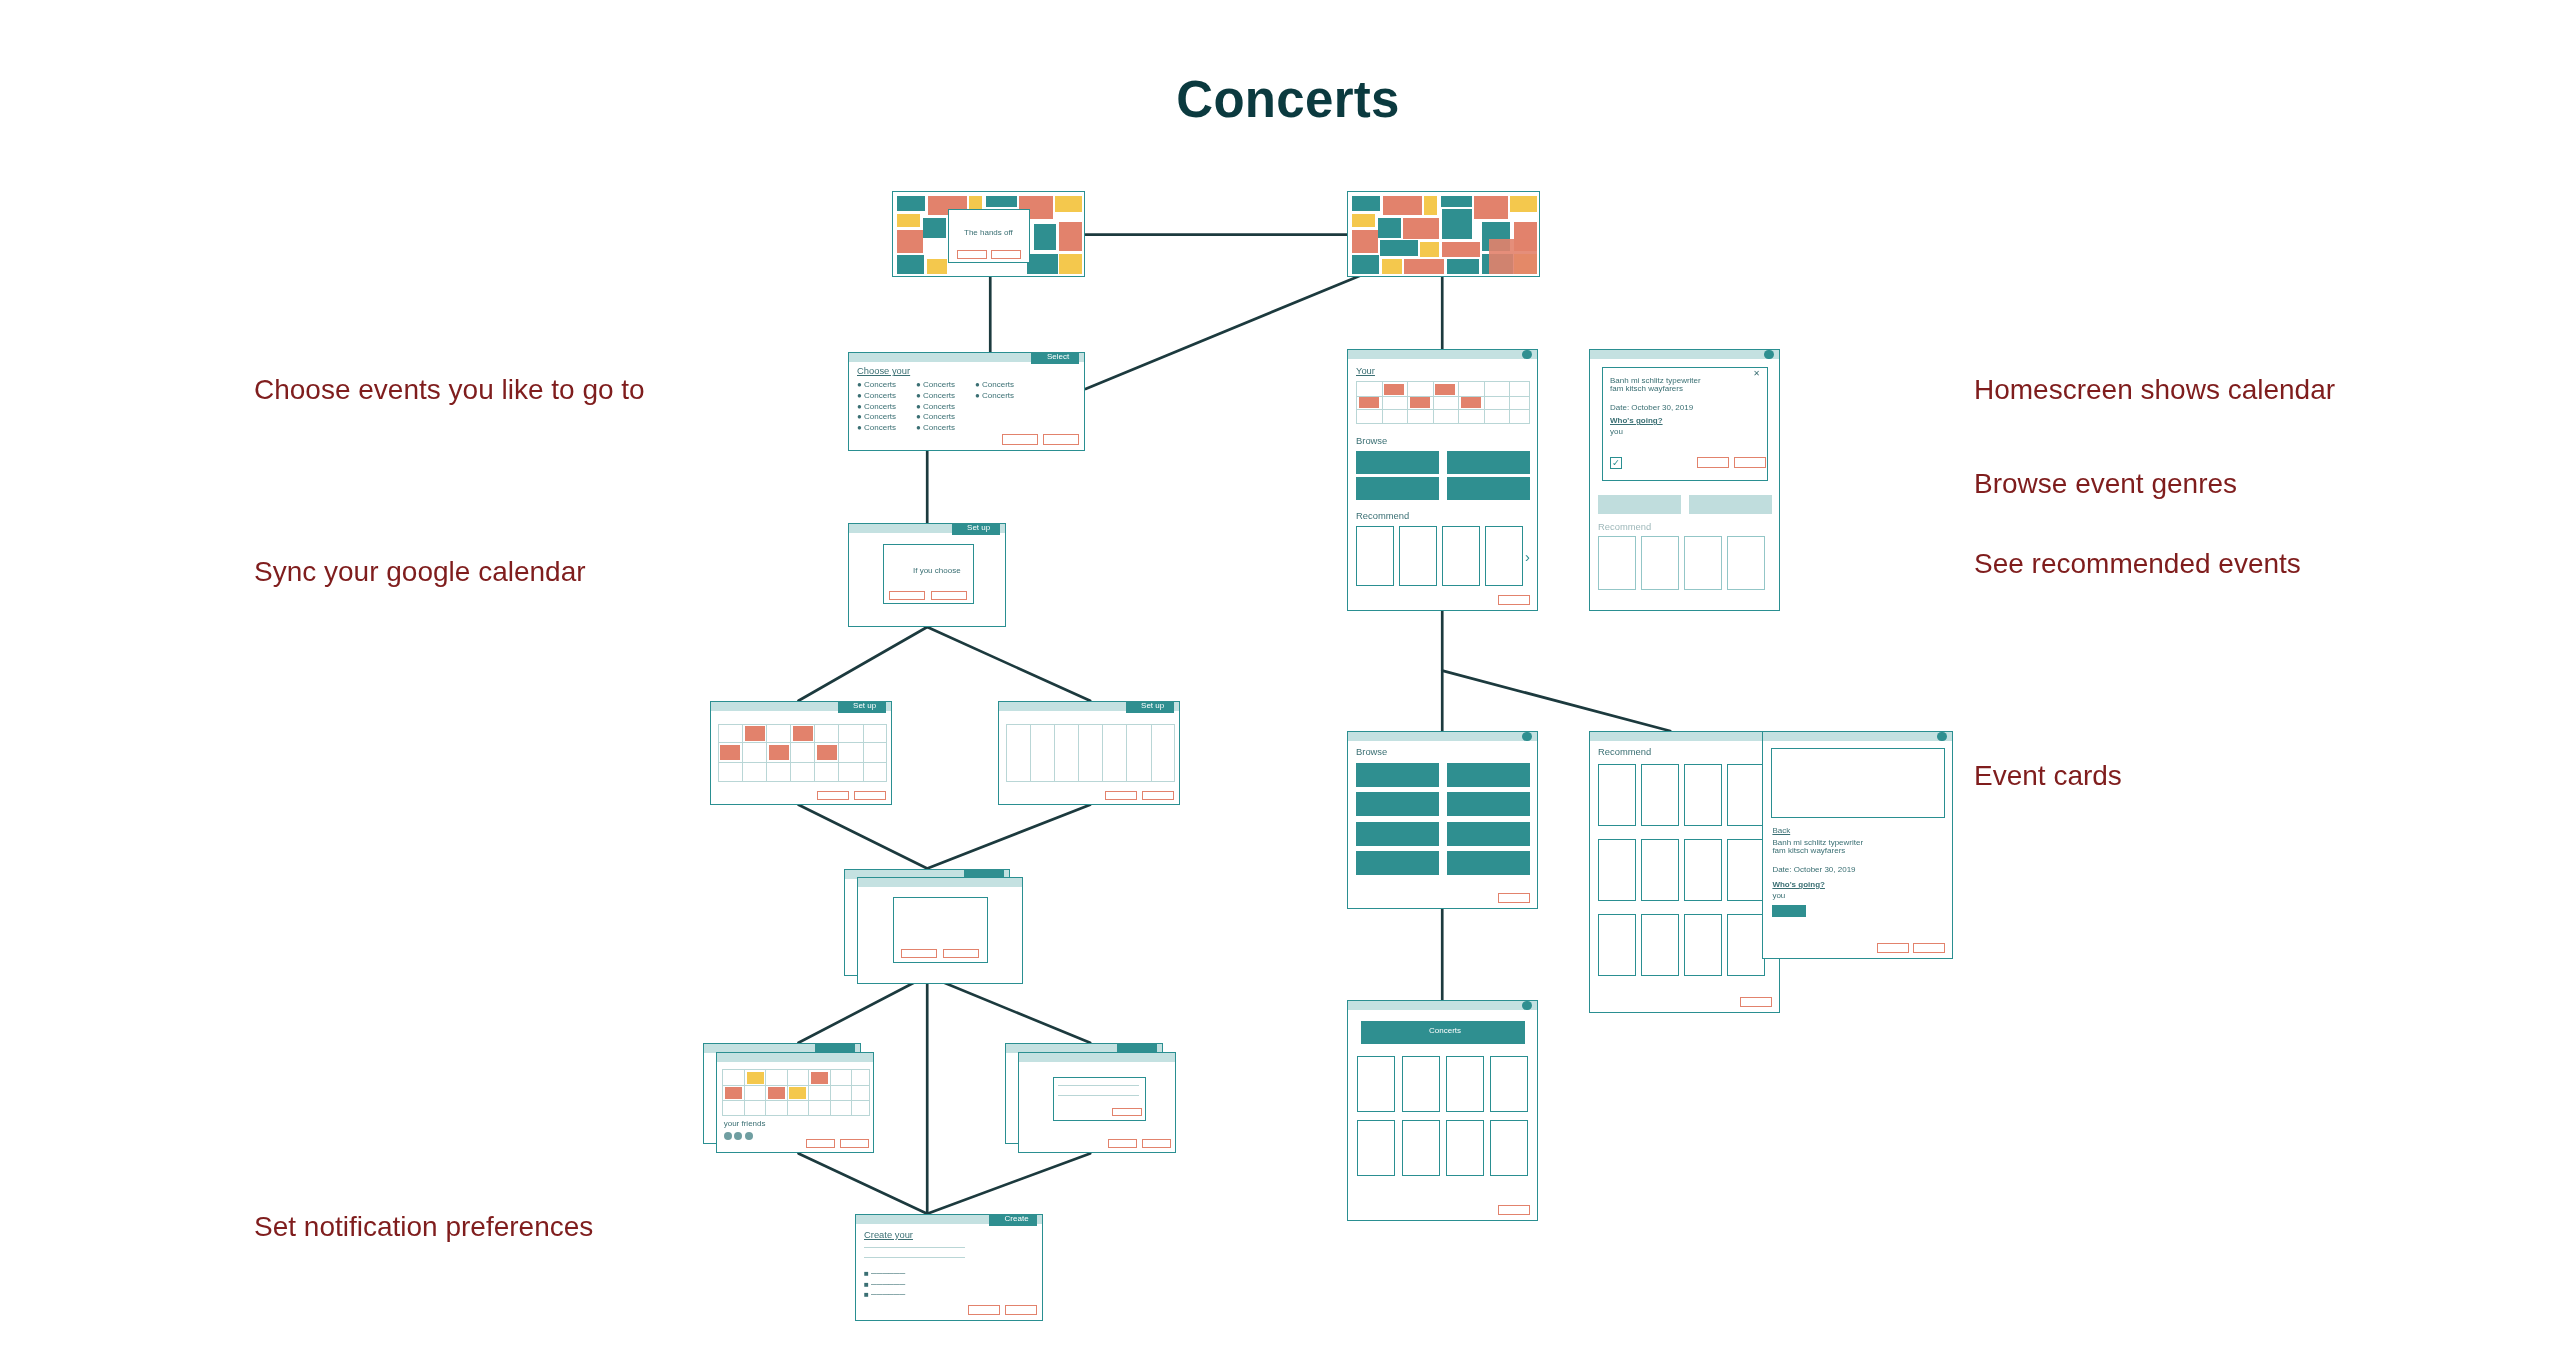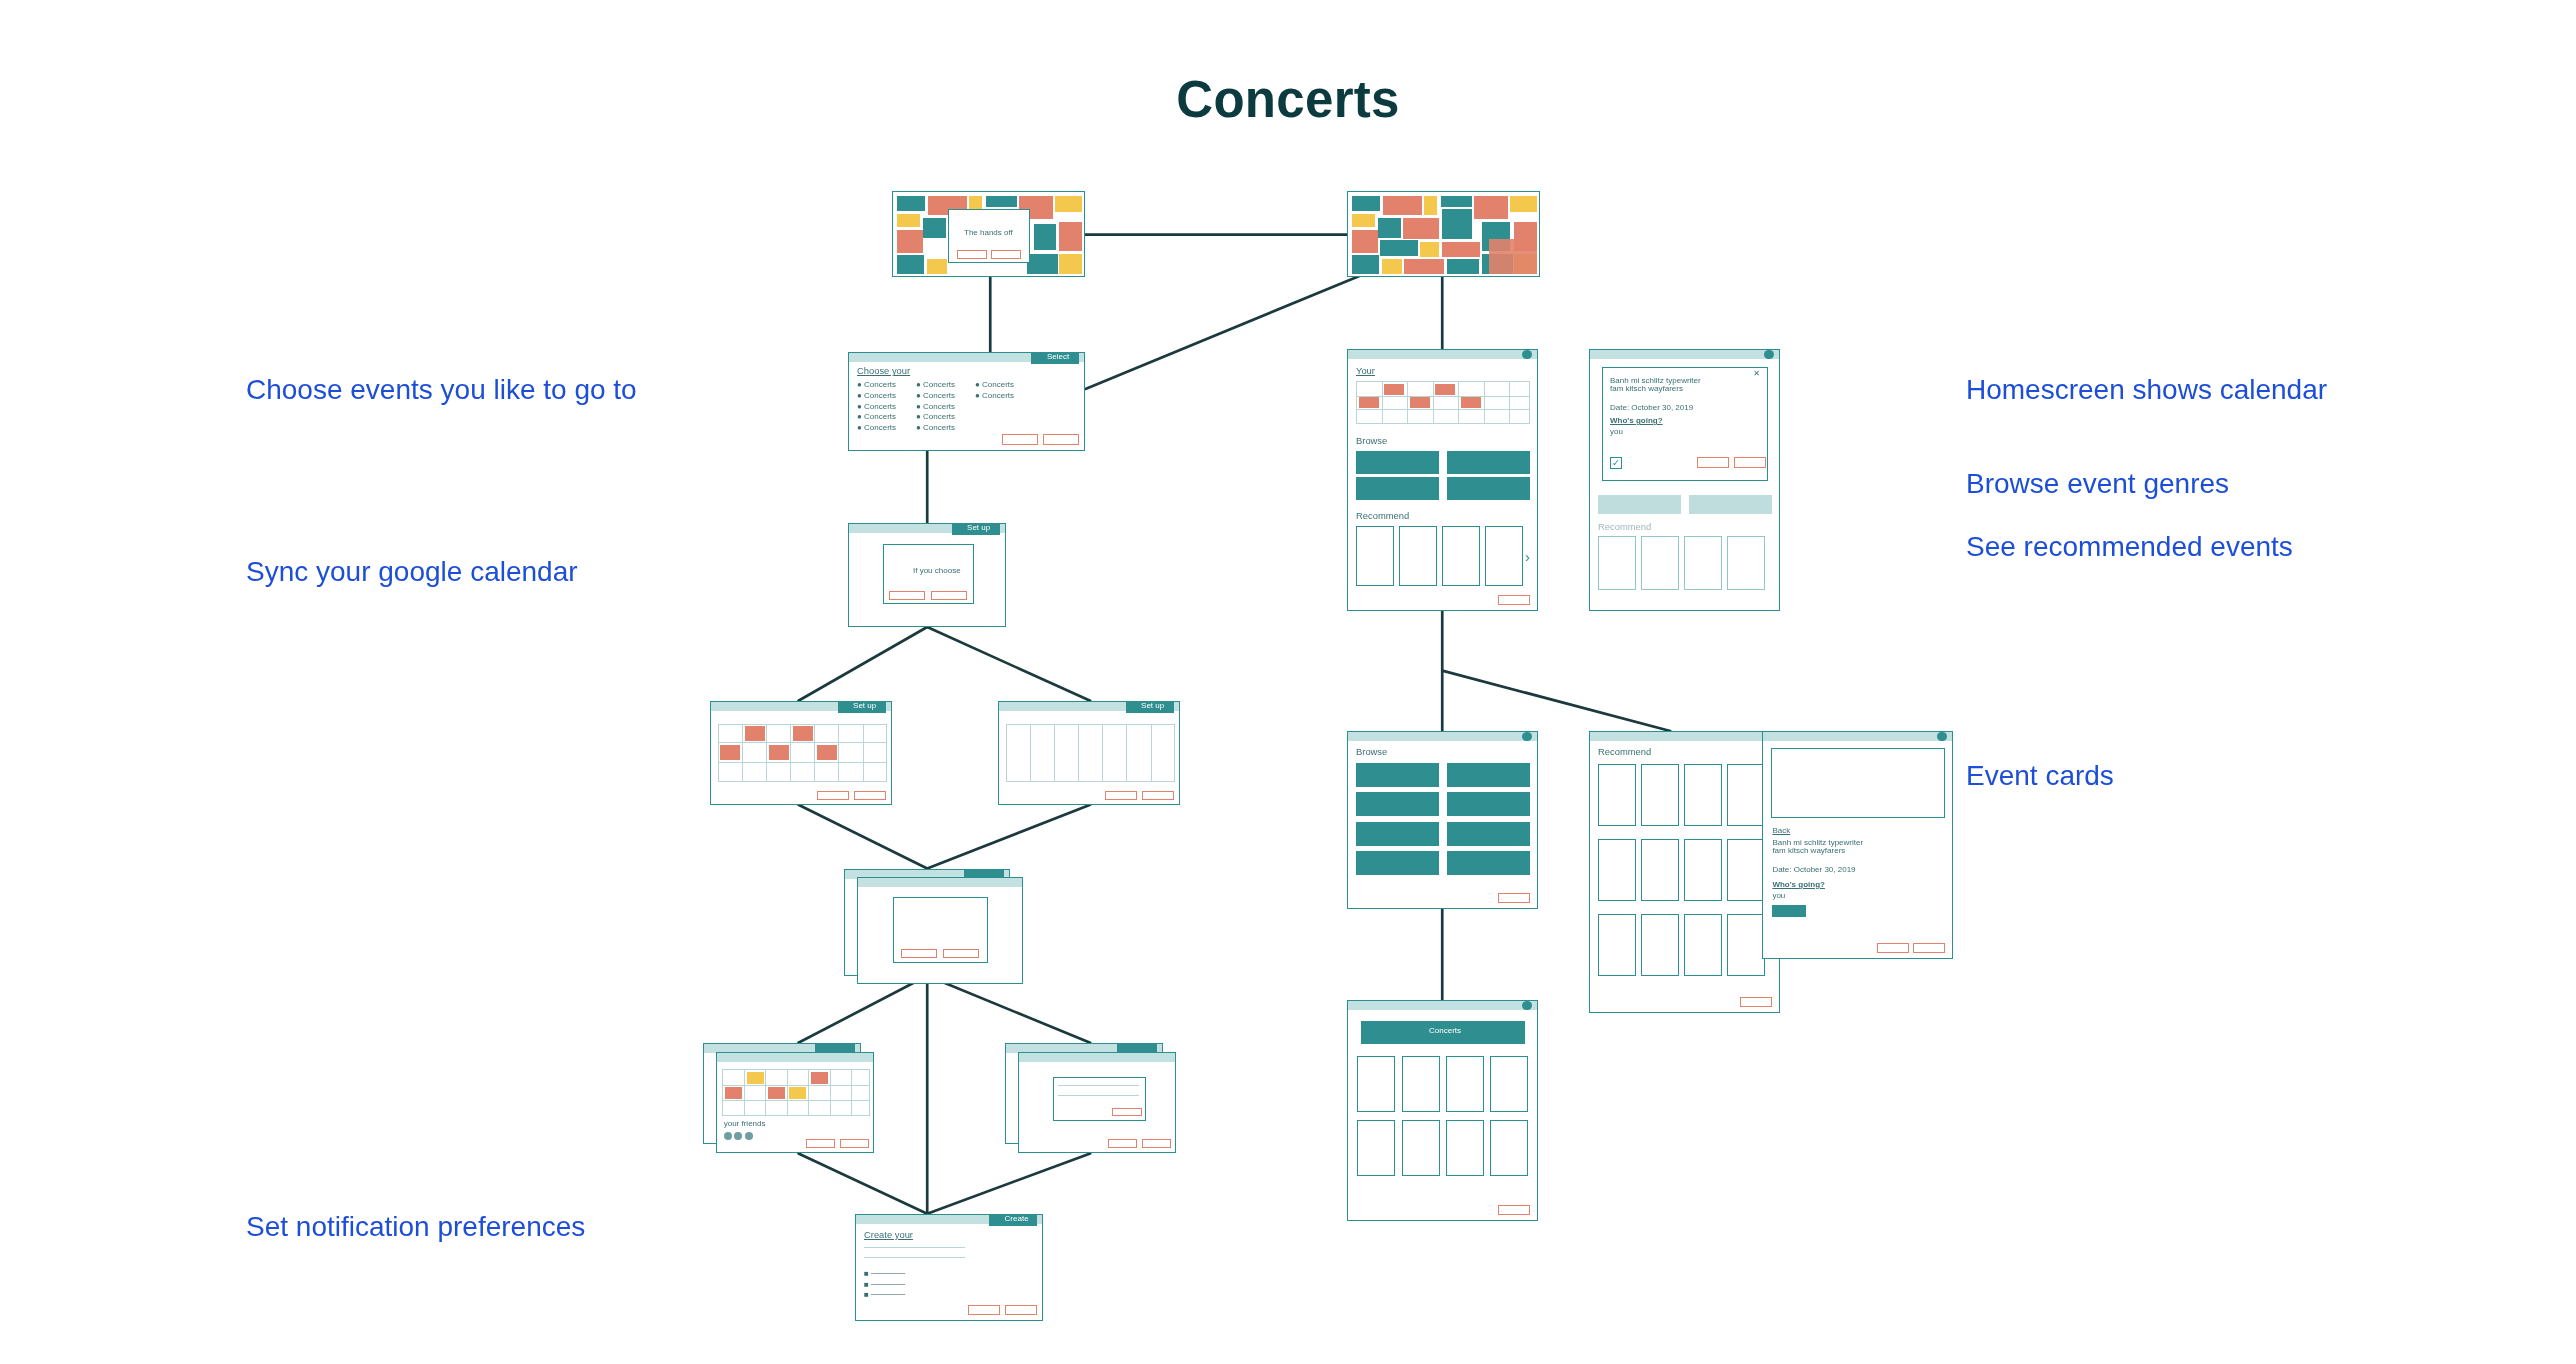--- a/index.html
+++ b/index.html
@@ -24,22 +24,23 @@
     top: 70px;
     text-align: center;
     font-size: 51px;
     font-weight: 700;
     letter-spacing: 0.3px;
     color: #0b3a3f;
   }
   .annotation {
     position: absolute;
     font-size: 28px;
-    color: #1d4ed8;
+    color: #7f1d1d;
     line-height: 1.25;
+    margin-left: 8px;
   }
   .annotation.left { text-align: left; }
 
   
   .thumb {
     position: absolute;
     background: #ffffff;
     border: 0.7px solid #2a8f91;
     box-sizing: border-box;
   }
@@ -146,21 +147,21 @@
   </svg>
 
   <div class="title">Concerts</div>
 
   <div class="annotation left" style="left:246px; top:372px;">Choose events you like to go to</div>
   <div class="annotation left" style="left:246px; top:554px;">Sync your google calendar</div>
   <div class="annotation left" style="left:246px; top:1209px;">Set notification preferences</div>
 
   <div class="annotation left" style="left:1966px; top:372px;">Homescreen shows calendar</div>
   <div class="annotation left" style="left:1966px; top:466px;">Browse event genres</div>
-  <div class="annotation left" style="left:1966px; top:529px;">See recommended events</div>
+  <div class="annotation left" style="left:1966px; top:546px;">See recommended events</div>
   <div class="annotation left" style="left:1966px; top:758px;">Event cards</div>
 
   <div class="thumb" style="left:892px; top:191px; width:193px; height:86px;">
 
     <div class="blk" style="left:4px; top:4px; width:28px; height:14.8px;"></div>
     <div class="fill-salmon" style="left:35px; top:4px; width:39px; height:19px;"></div>
     <div class="fill-yellow" style="left:76px; top:4px; width:13.4px; height:19px;"></div>
     <div class="blk" style="left:93px; top:4px; width:31px; height:10.7px;"></div>
     <div class="fill-salmon" style="left:126px; top:4px; width:34px; height:23px;"></div>
     <div class="fill-yellow" style="left:162px; top:4px; width:27px; height:16px;"></div>

